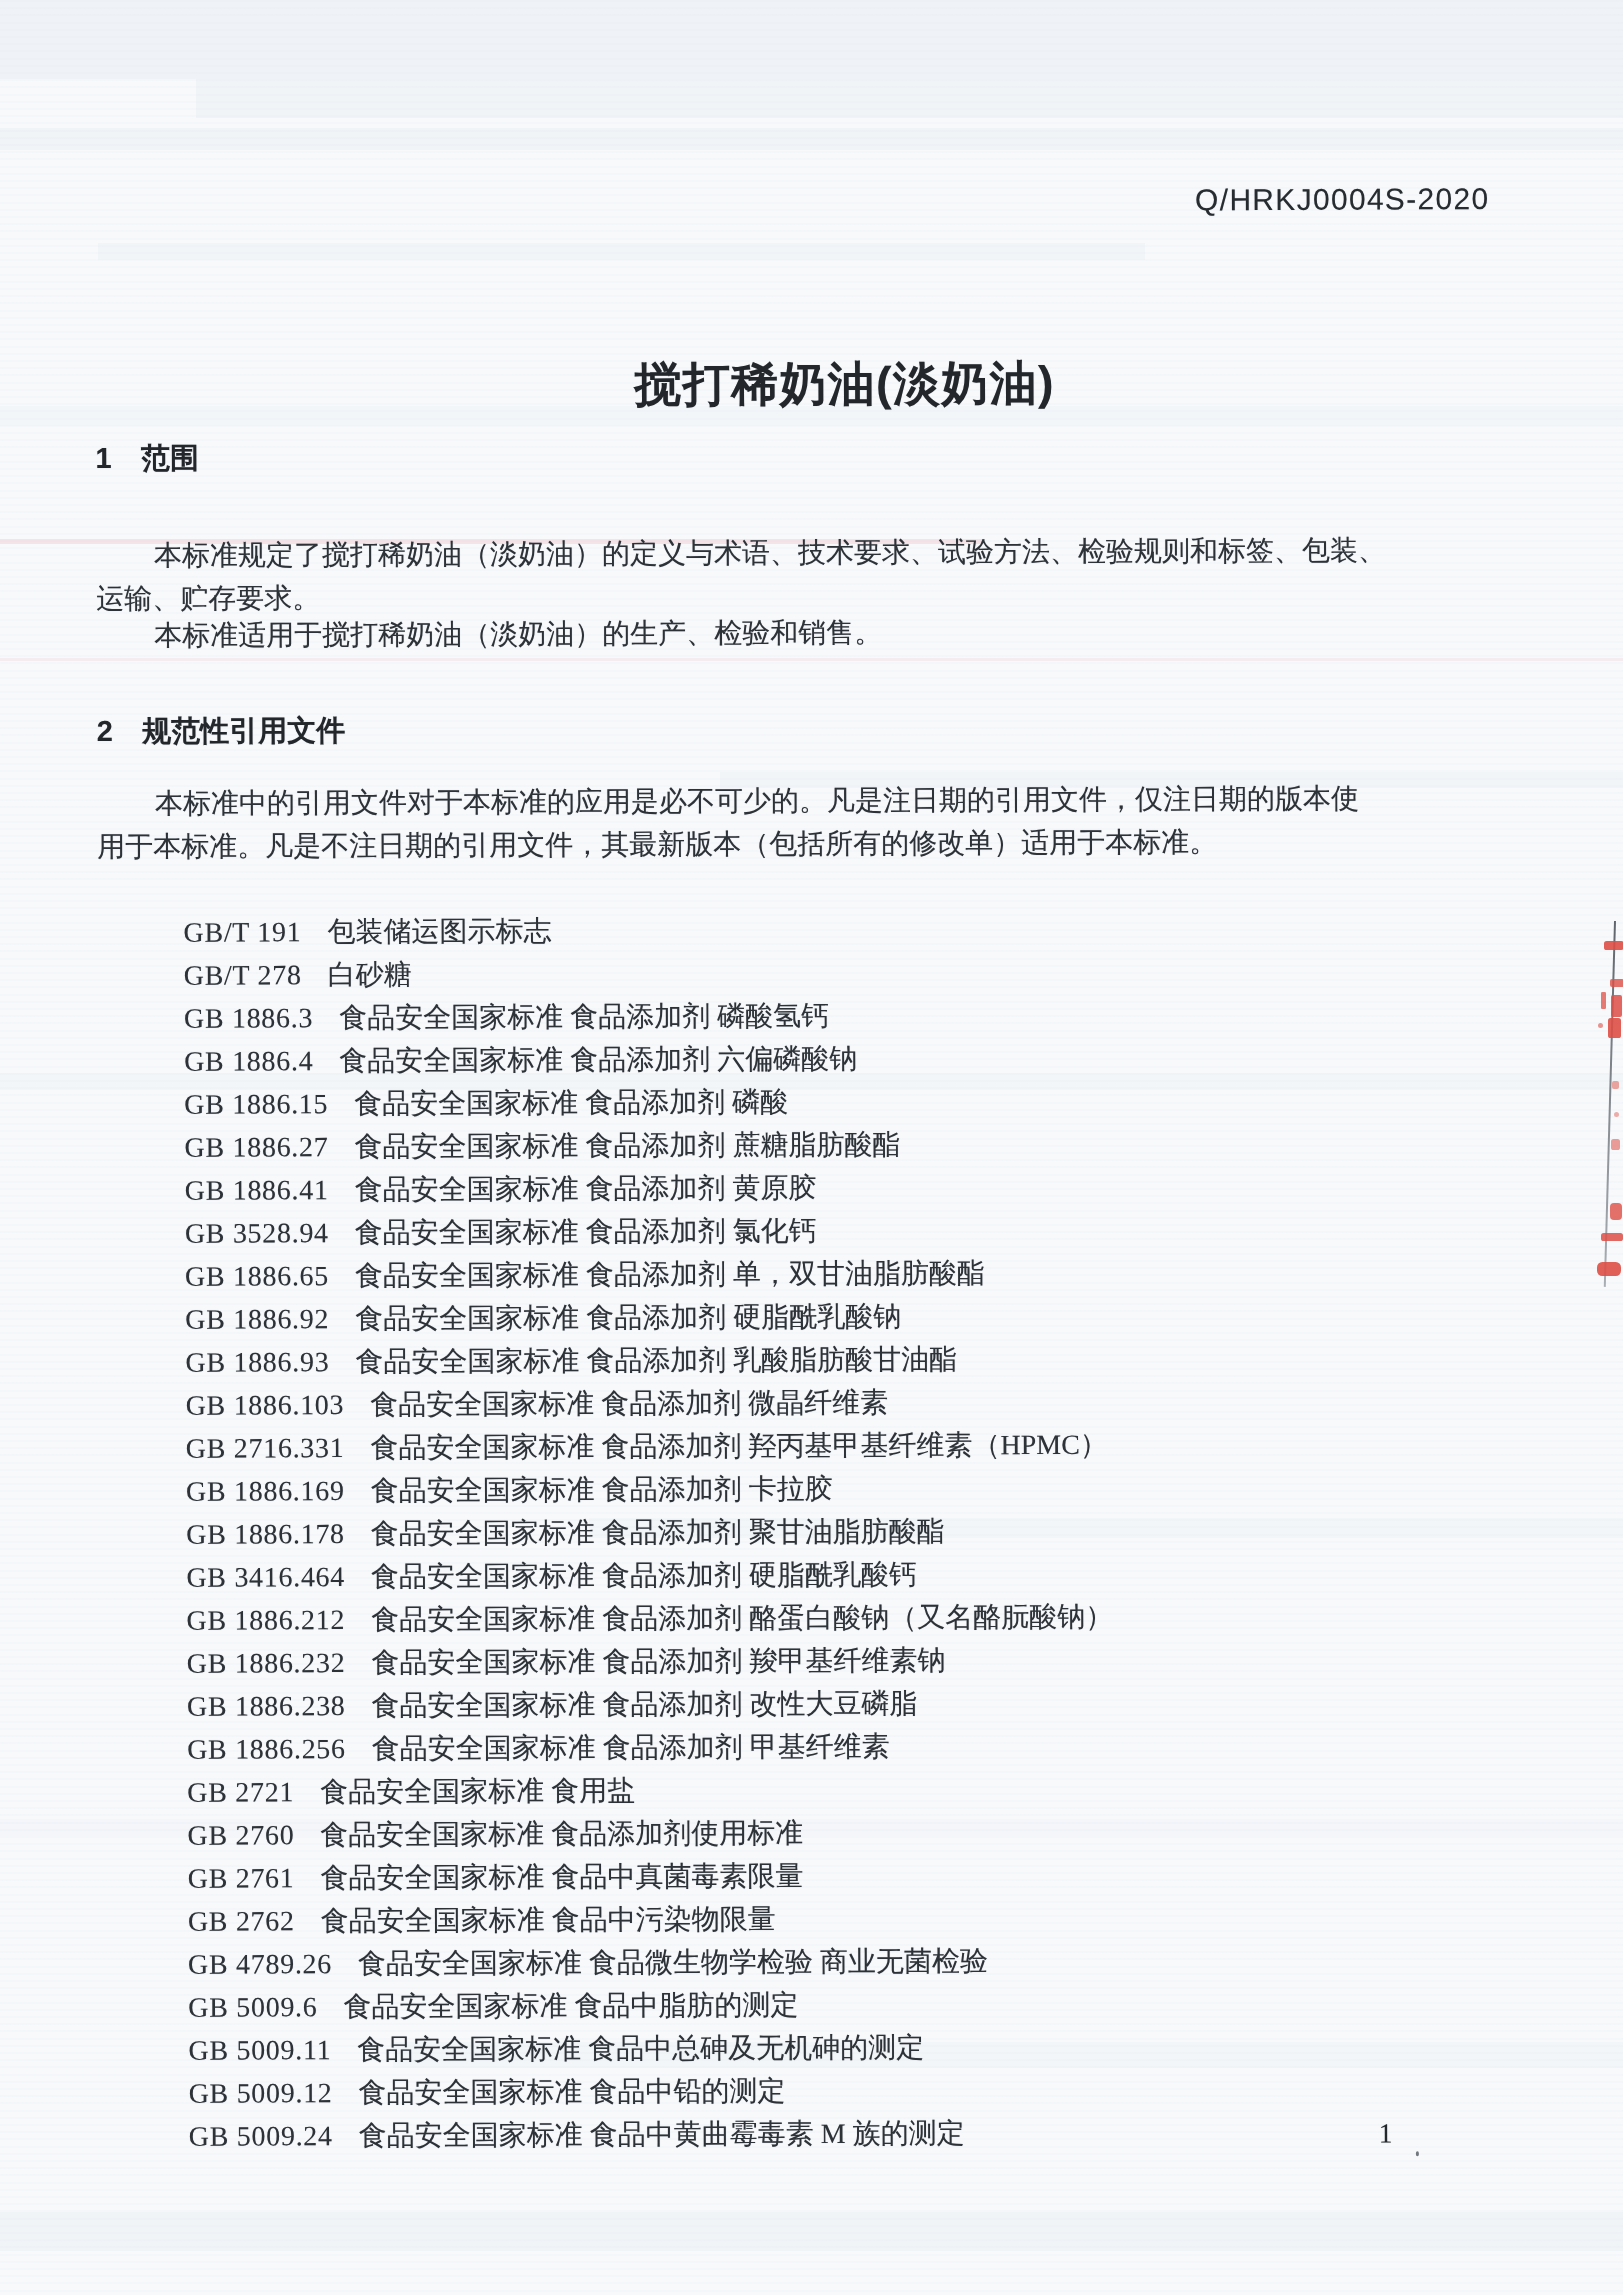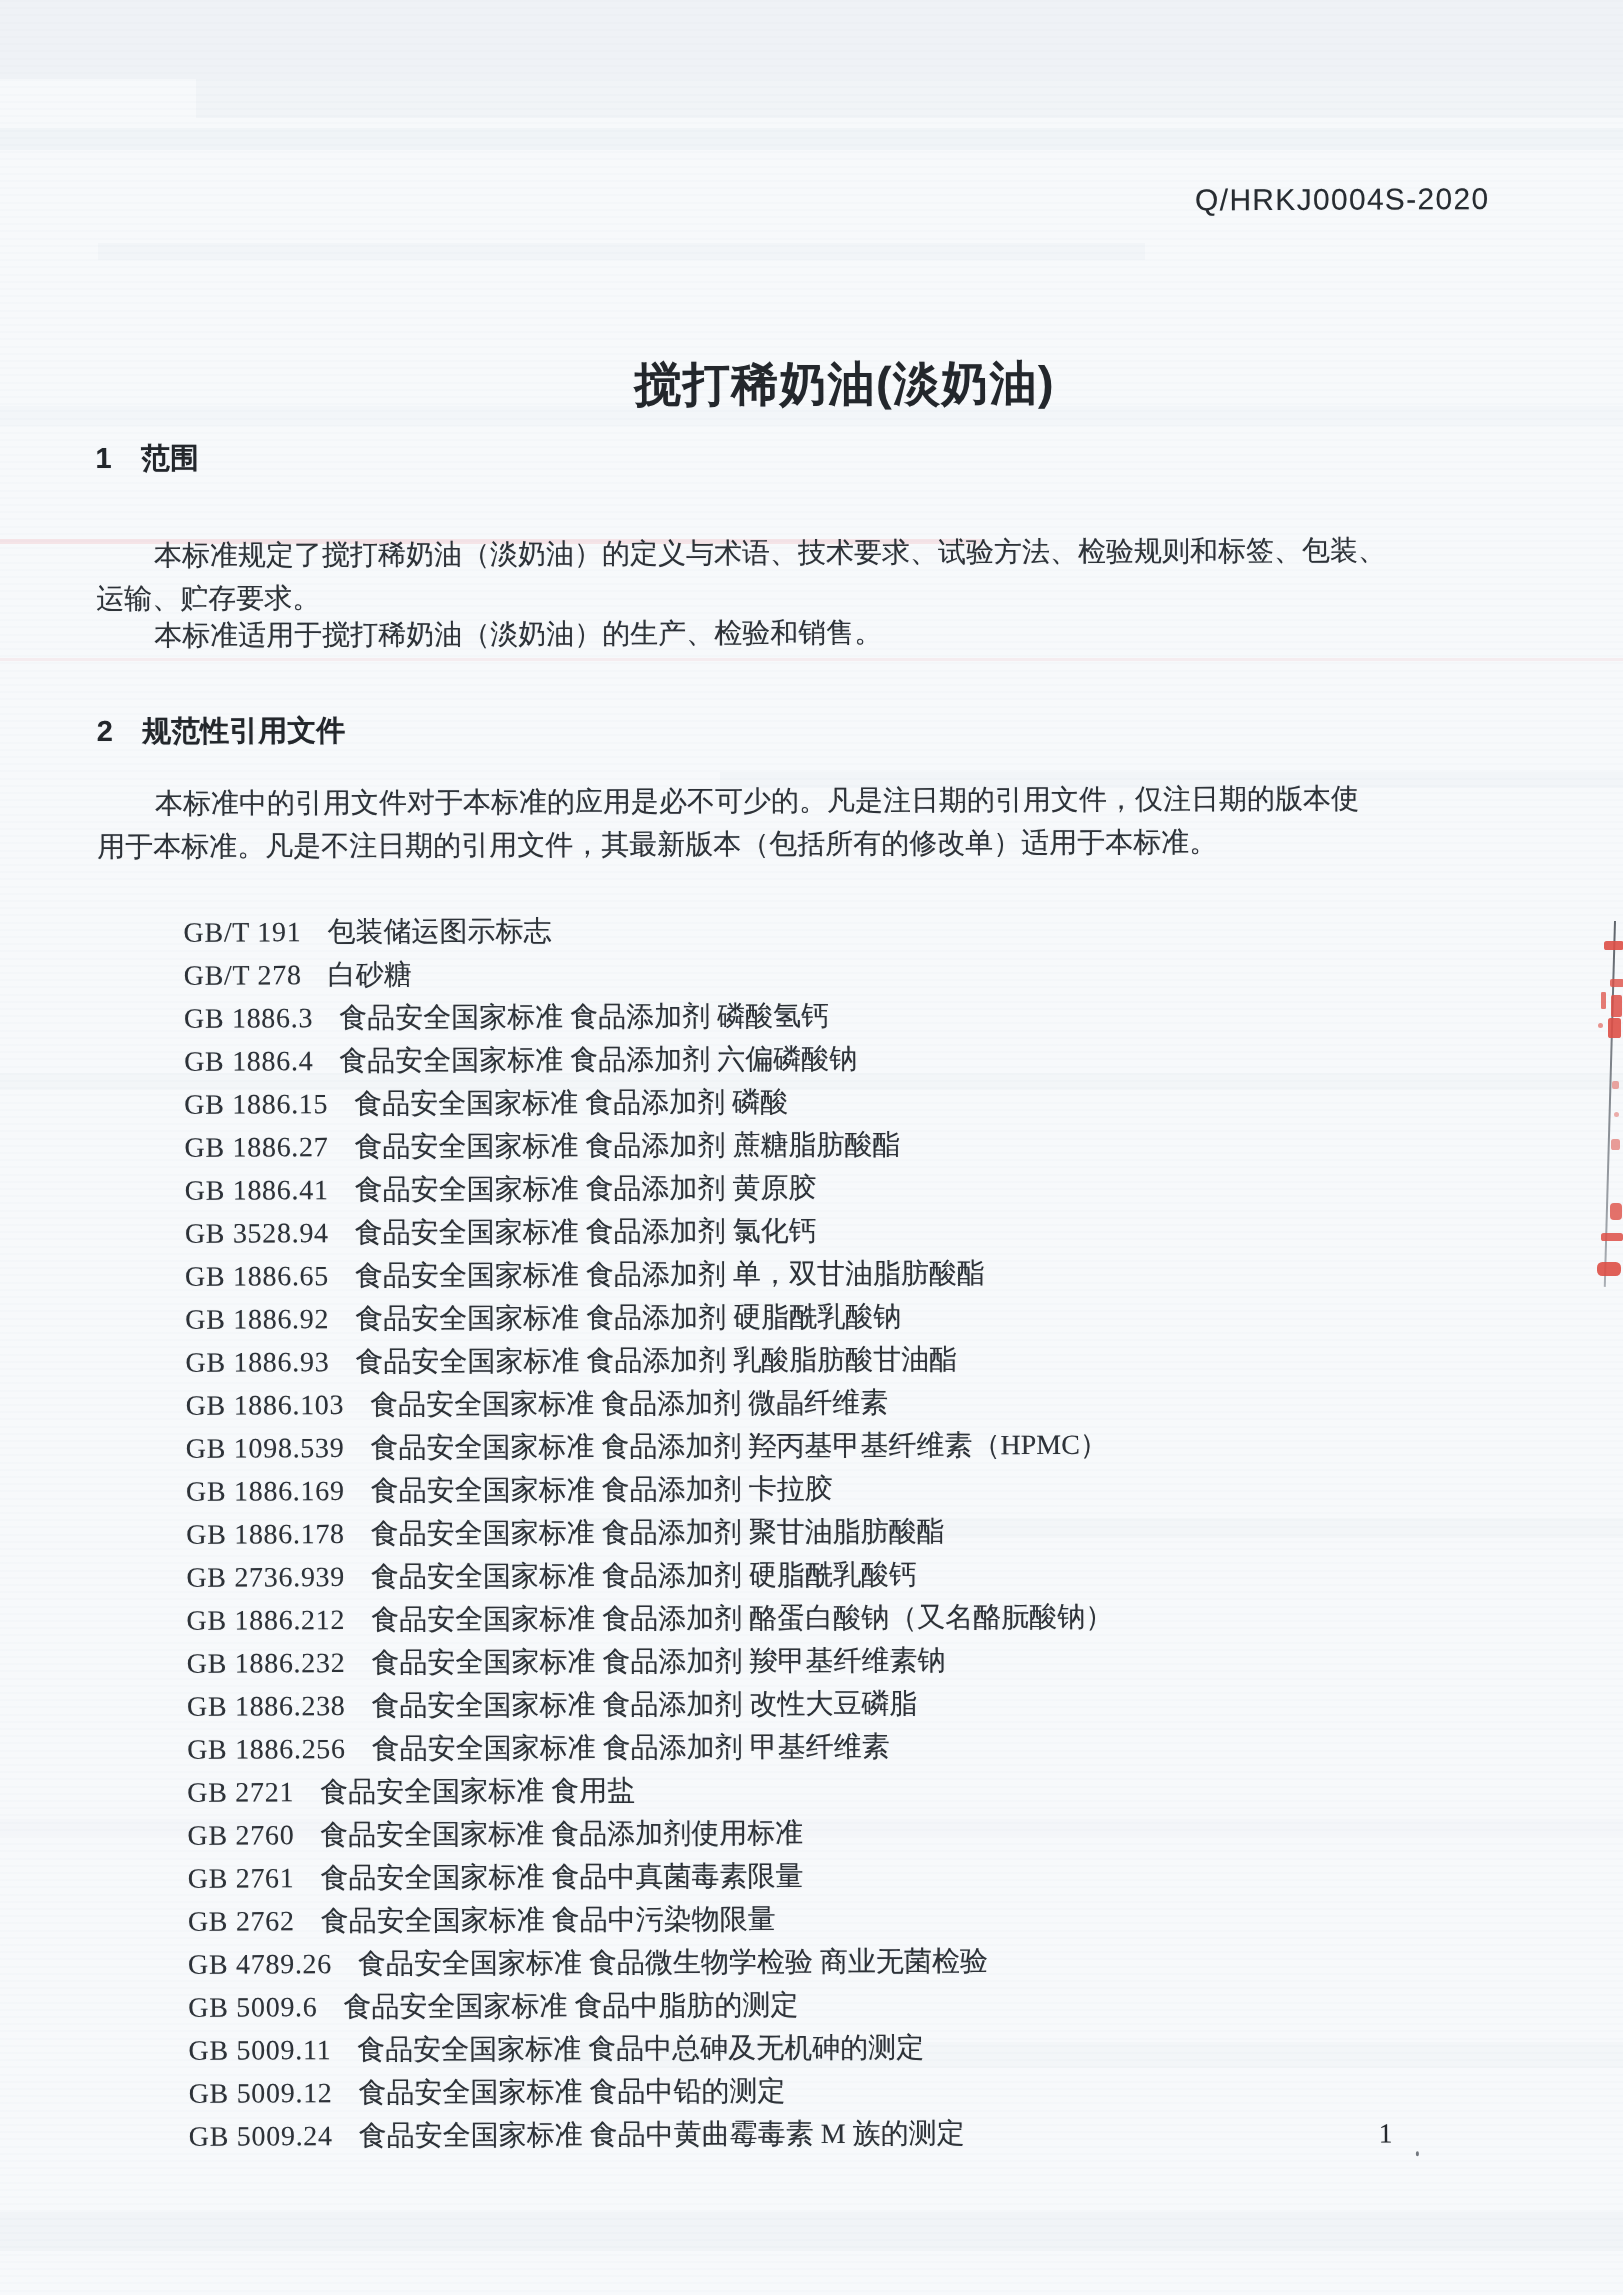--- a/index.html
+++ b/index.html
@@ -108,24 +108,24 @@
     <div class="ref-line"><span class="ref-code">GB 1886.3</span><span>食品安全国家标准 食品添加剂 磷酸氢钙</span></div>
     <div class="ref-line"><span class="ref-code">GB 1886.4</span><span>食品安全国家标准 食品添加剂 六偏磷酸钠</span></div>
     <div class="ref-line"><span class="ref-code">GB 1886.15</span><span>食品安全国家标准 食品添加剂 磷酸</span></div>
     <div class="ref-line"><span class="ref-code">GB 1886.27</span><span>食品安全国家标准 食品添加剂 蔗糖脂肪酸酯</span></div>
     <div class="ref-line"><span class="ref-code">GB 1886.41</span><span>食品安全国家标准 食品添加剂 黄原胶</span></div>
     <div class="ref-line"><span class="ref-code">GB 3528.94</span><span>食品安全国家标准 食品添加剂 氯化钙</span></div>
     <div class="ref-line"><span class="ref-code">GB 1886.65</span><span>食品安全国家标准 食品添加剂 单，双甘油脂肪酸酯</span></div>
     <div class="ref-line"><span class="ref-code">GB 1886.92</span><span>食品安全国家标准 食品添加剂 硬脂酰乳酸钠</span></div>
     <div class="ref-line"><span class="ref-code">GB 1886.93</span><span>食品安全国家标准 食品添加剂 乳酸脂肪酸甘油酯</span></div>
     <div class="ref-line"><span class="ref-code">GB 1886.103</span><span>食品安全国家标准 食品添加剂 微晶纤维素</span></div>
-    <div class="ref-line"><span class="ref-code">GB 1098.539</span><span>食品安全国家标准 食品添加剂 羟丙基甲基纤维素（HPMC）</span></div>
+    <div class="ref-line"><span class="ref-code">GB 2716.331</span><span>食品安全国家标准 食品添加剂 羟丙基甲基纤维素（HPMC）</span></div>
     <div class="ref-line"><span class="ref-code">GB 1886.169</span><span>食品安全国家标准 食品添加剂 卡拉胶</span></div>
     <div class="ref-line"><span class="ref-code">GB 1886.178</span><span>食品安全国家标准 食品添加剂 聚甘油脂肪酸酯</span></div>
-    <div class="ref-line"><span class="ref-code">GB 2736.939</span><span>食品安全国家标准 食品添加剂 硬脂酰乳酸钙</span></div>
+    <div class="ref-line"><span class="ref-code">GB 3416.464</span><span>食品安全国家标准 食品添加剂 硬脂酰乳酸钙</span></div>
     <div class="ref-line"><span class="ref-code">GB 1886.212</span><span>食品安全国家标准 食品添加剂 酪蛋白酸钠（又名酪朊酸钠）</span></div>
     <div class="ref-line"><span class="ref-code">GB 1886.232</span><span>食品安全国家标准 食品添加剂 羧甲基纤维素钠</span></div>
     <div class="ref-line"><span class="ref-code">GB 1886.238</span><span>食品安全国家标准 食品添加剂 改性大豆磷脂</span></div>
     <div class="ref-line"><span class="ref-code">GB 1886.256</span><span>食品安全国家标准 食品添加剂 甲基纤维素</span></div>
     <div class="ref-line"><span class="ref-code">GB 2721</span><span>食品安全国家标准 食用盐</span></div>
     <div class="ref-line"><span class="ref-code">GB 2760</span><span>食品安全国家标准 食品添加剂使用标准</span></div>
     <div class="ref-line"><span class="ref-code">GB 2761</span><span>食品安全国家标准 食品中真菌毒素限量</span></div>
     <div class="ref-line"><span class="ref-code">GB 2762</span><span>食品安全国家标准 食品中污染物限量</span></div>
     <div class="ref-line"><span class="ref-code">GB 4789.26</span><span>食品安全国家标准 食品微生物学检验 商业无菌检验</span></div>
     <div class="ref-line"><span class="ref-code">GB 5009.6</span><span>食品安全国家标准 食品中脂肪的测定</span></div>

